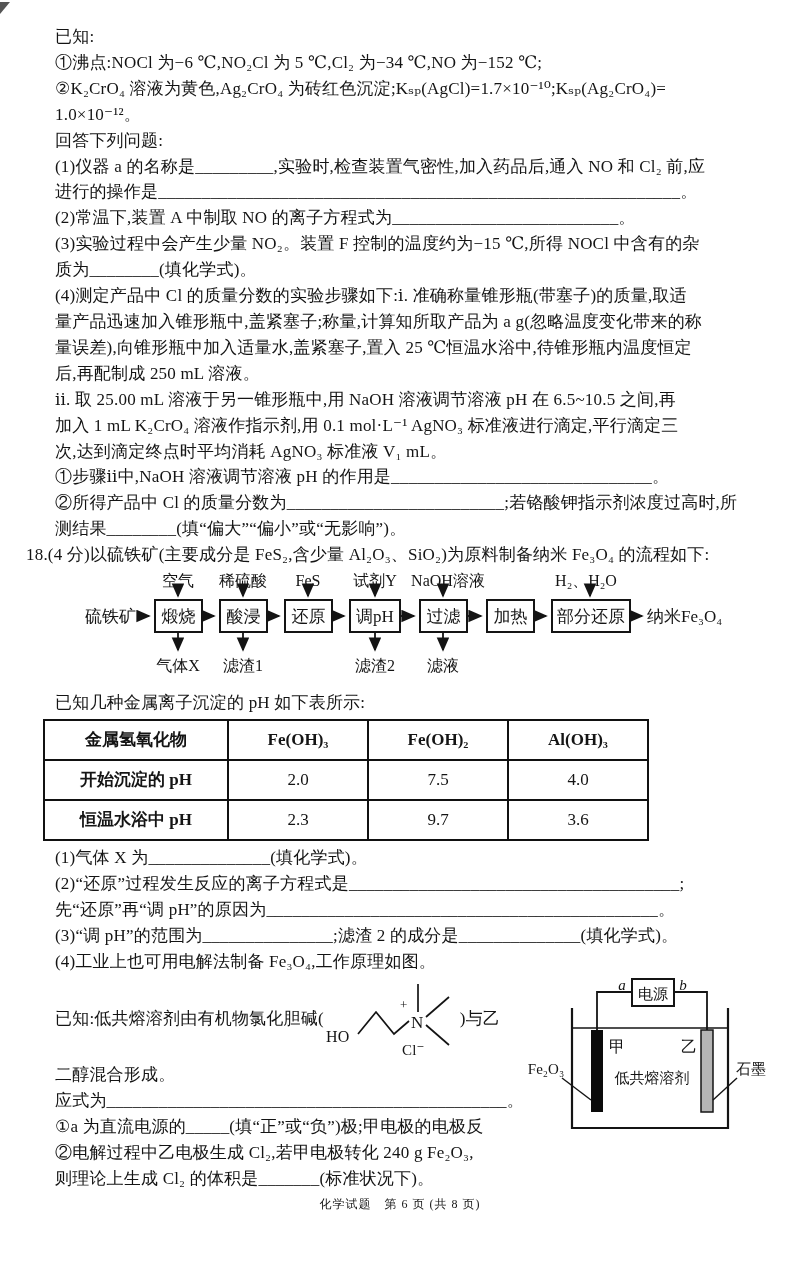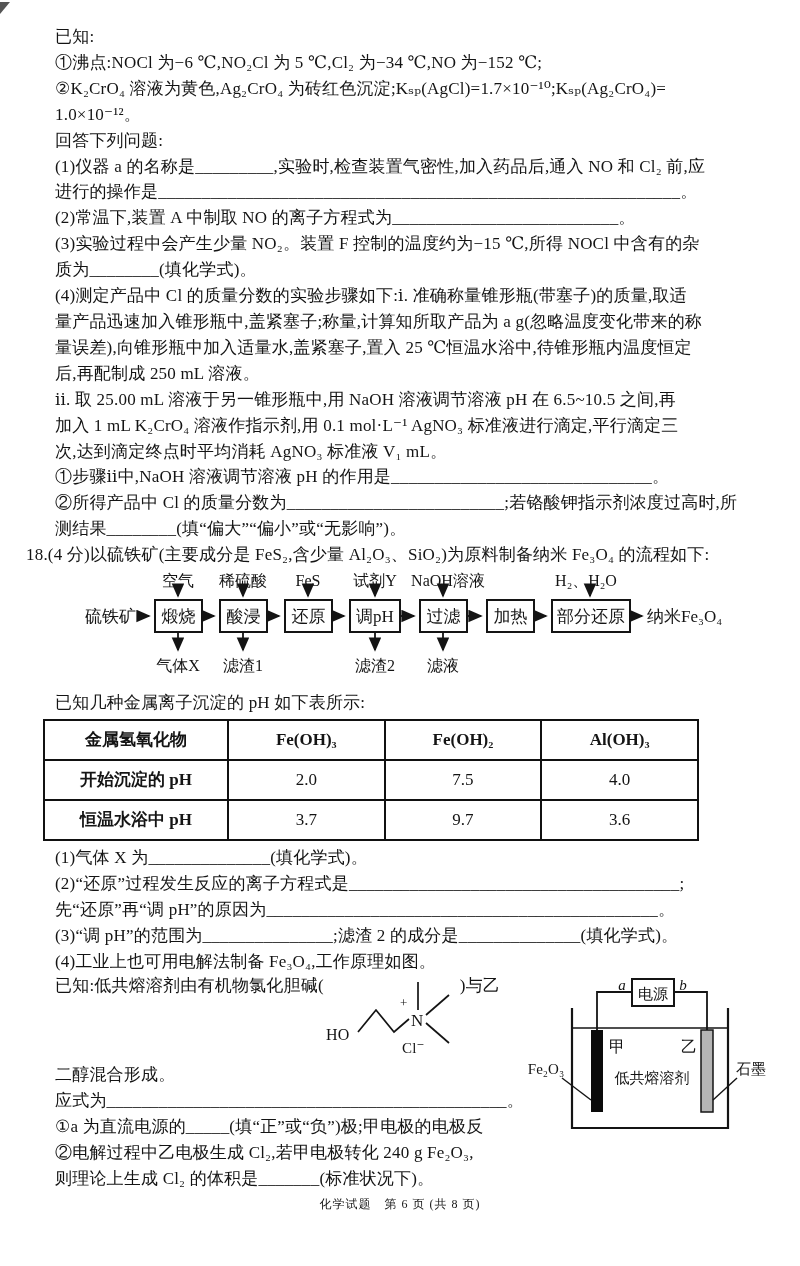--- a/index.html
+++ b/index.html
@@ -7,25 +7,25 @@
     width:800px;height:1266px;background:#ffffff;position:relative;overflow:hidden;
     font-family:"Liberation Serif","DejaVu Serif",serif;color:#141414;
     -webkit-font-smoothing:antialiased;
   }
   .corner-mark{position:absolute;left:0;top:2px;width:0;height:0;
     border-top:12px solid #2a2a2a;border-right:10px solid transparent;opacity:.8;}
   .content{position:absolute;left:55px;top:24px;width:715px;}
   .ln{font-size:17px;line-height:25.9px;white-space:nowrap;letter-spacing:.2px;}
   .outdent{margin-left:-29px;}
   .flow-wrap{margin-left:-25px;margin-top:2px;}
-  table.ph{border-collapse:collapse;margin-left:-12px;margin-top:3px;width:656px;table-layout:fixed;}
+  table.ph{border-collapse:collapse;margin-left:-12px;margin-top:3px;width:606px;table-layout:fixed;}
   table.ph td{border:2px solid #111;text-align:center;font-size:17px;height:38px;padding:0;}
   table.ph td.c0{width:182px;font-weight:bold;}
   table.ph tr.hdr td{font-weight:bold;}
-  .note-line{display:flex;height:88px;font-size:17px;letter-spacing:.2px;}
+  .note-line{display:flex;align-items:center;height:88px;font-size:17px;letter-spacing:.2px;}
   .note-line span{white-space:nowrap;}
   .figure-abs{position:absolute;left:520px;top:962px;text-align:right;}
   .footer{position:absolute;left:0;top:1196px;width:100%;text-align:center;
     font-size:12px;letter-spacing:1px;}
   svg text{font-family:"Liberation Serif","DejaVu Serif",serif;fill:#141414;}
   svg .box{fill:none;stroke:#141414;stroke-width:2;}
   svg .wire{fill:none;stroke:#141414;stroke-width:1.8;}
   svg .thick{fill:none;stroke:#141414;stroke-width:2.2;}
   svg .ptr{stroke:#141414;stroke-width:1.4;}
   svg .itl{font-style:italic;}
@@ -138,21 +138,21 @@
         <td>Al(OH)₃</td>
       </tr>
       <tr>
         <td class="c0">开始沉淀的 pH</td>
         <td>2.0</td>
         <td>7.5</td>
         <td>4.0</td>
       </tr>
       <tr>
         <td class="c0">恒温水浴中 pH</td>
-        <td>3.7</td>
+        <td>2.3</td>
         <td>9.7</td>
         <td>3.6</td>
       </tr>
     </tbody>
   </table>
 
   <div class="ln" style="margin-top:4px">(1)气体 X 为______________(填化学式)。</div>
   <div class="ln">(2)“还原”过程发生反应的离子方程式是______________________________________;</div>
   <div class="ln">先“还原”再“调 pH”的原因为_____________________________________________。</div>
   <div class="ln">(3)“调 pH”的范围为_______________;滤渣 2 的成分是______________(填化学式)。</div>

